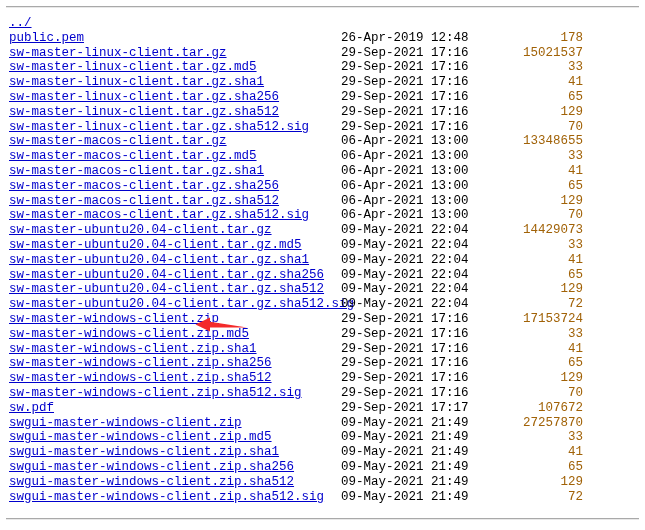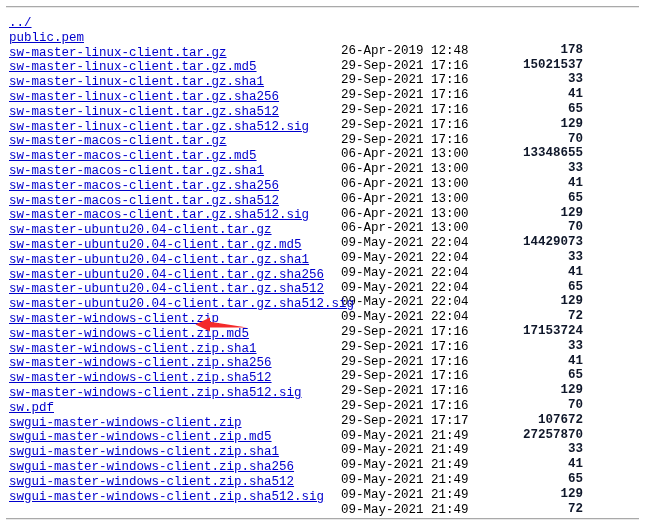--- a/index.html
+++ b/index.html
@@ -63,34 +63,33 @@
     top: 0;
     color: #0000cc;
     text-decoration: underline;
     cursor: pointer;
     white-space: pre;
   }
 
   .date {
     position: absolute;
     left: 341px;
-    top: 13px;
+    top: 0;
     color: #000000;
     white-space: pre;
   }
 
   .size {
     position: absolute;
     left: 420px;
-    top: 12px;
+    top: 0;
     width: 163px;
     text-align: right;
-    color: #0f172a;
+    color: #a16207;
     white-space: pre;
-    font-weight: bold;
   }
 
   
   .annotation-arrow {
     position: absolute;
     left: 194px;
     top: 315px;
     width: 54px;
     height: 20px;
     pointer-events: none;

